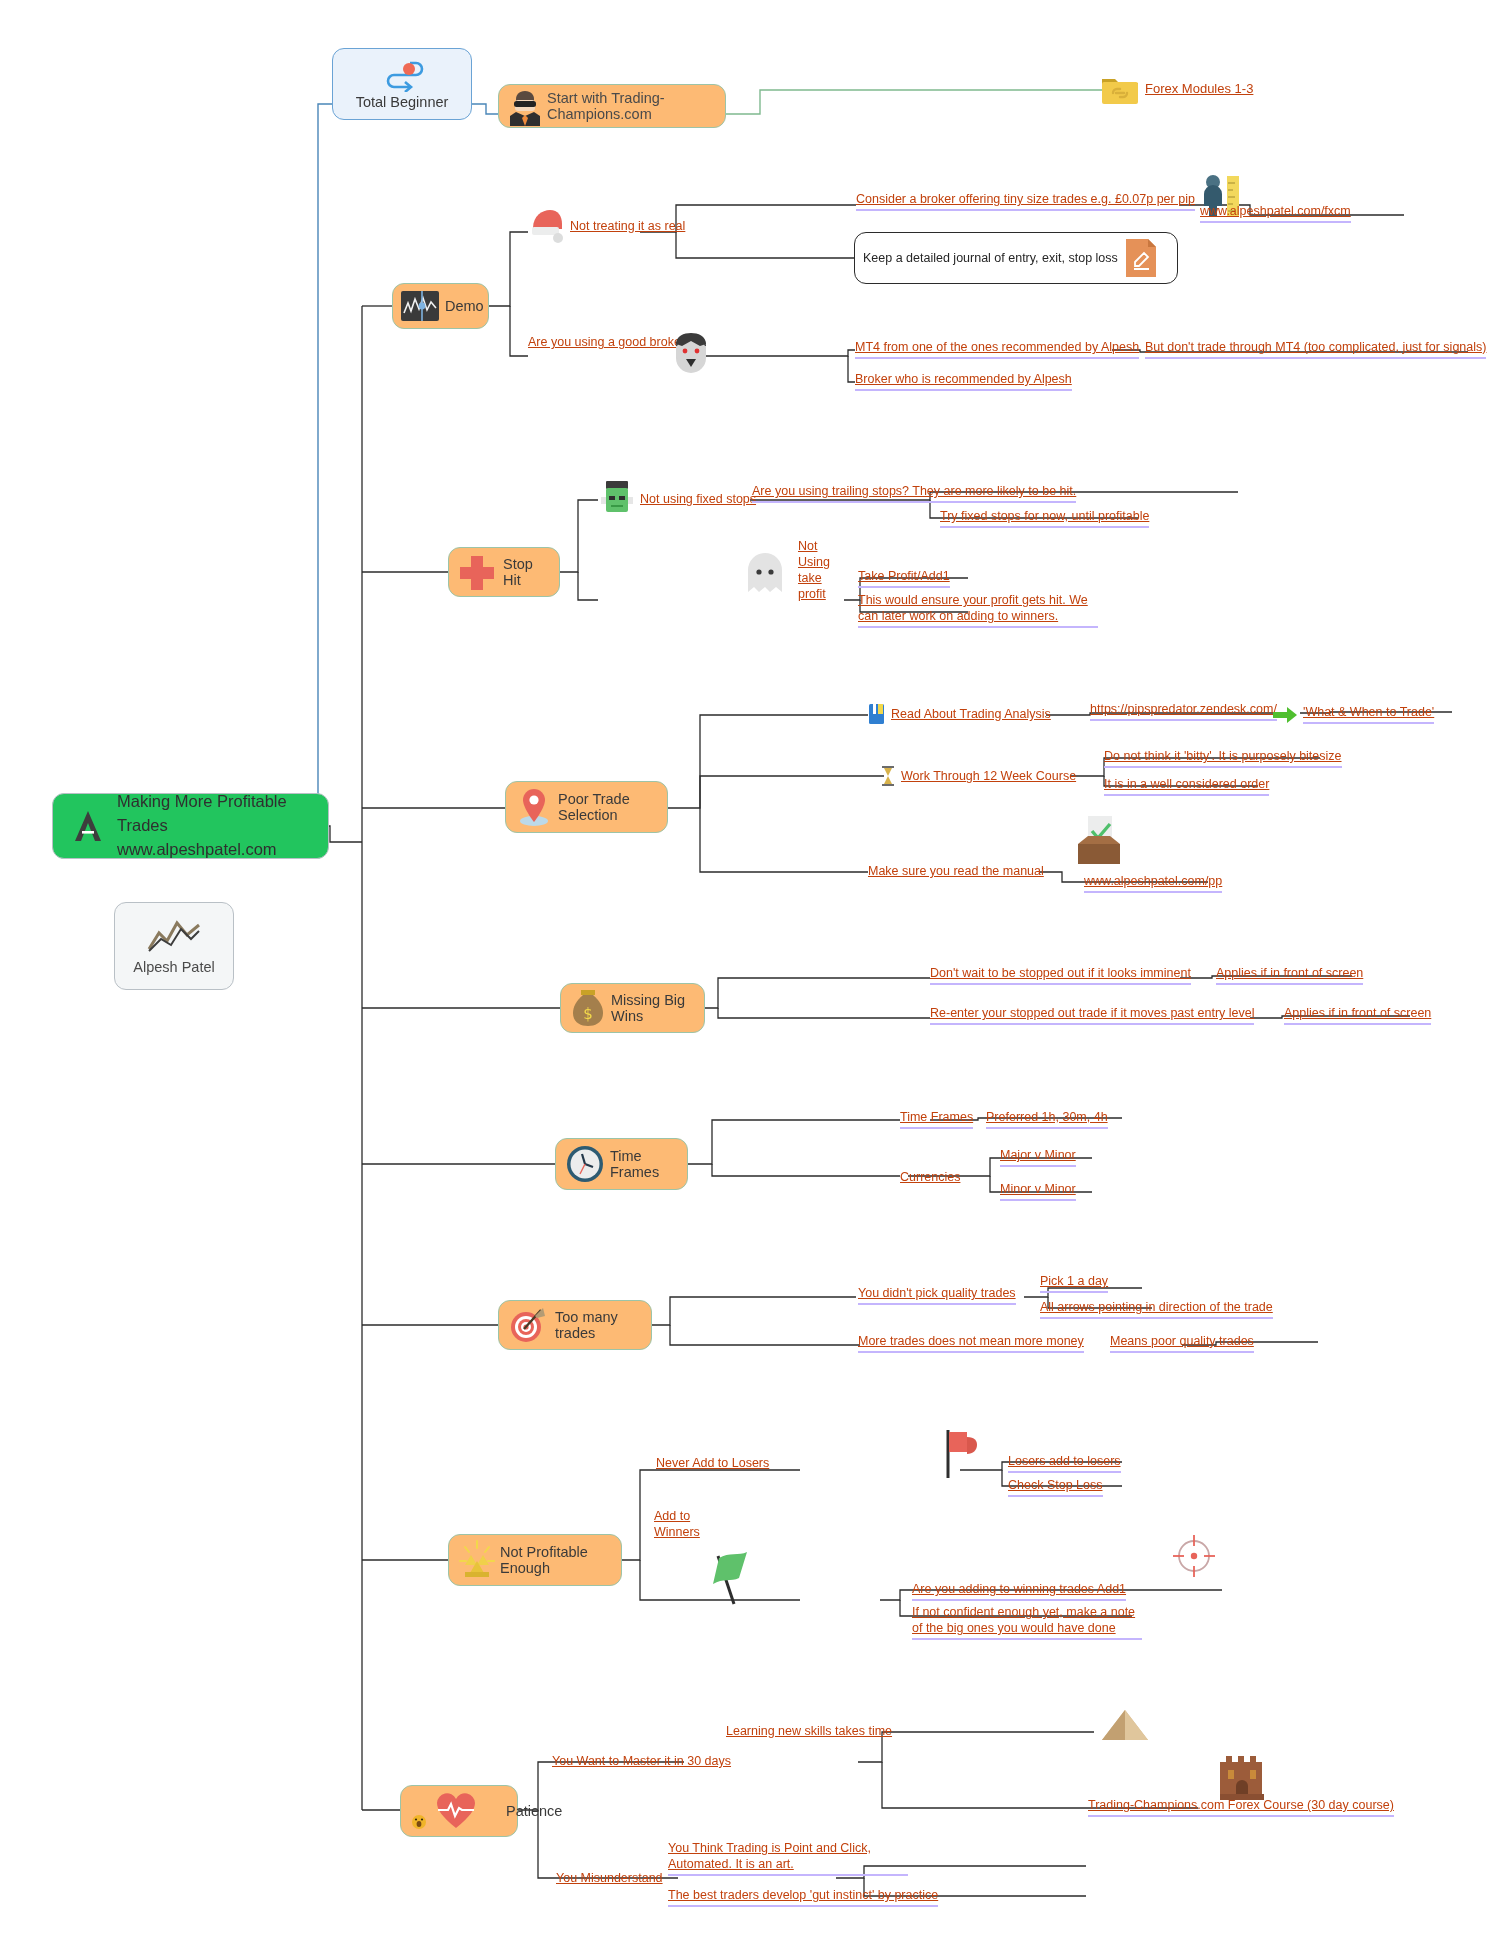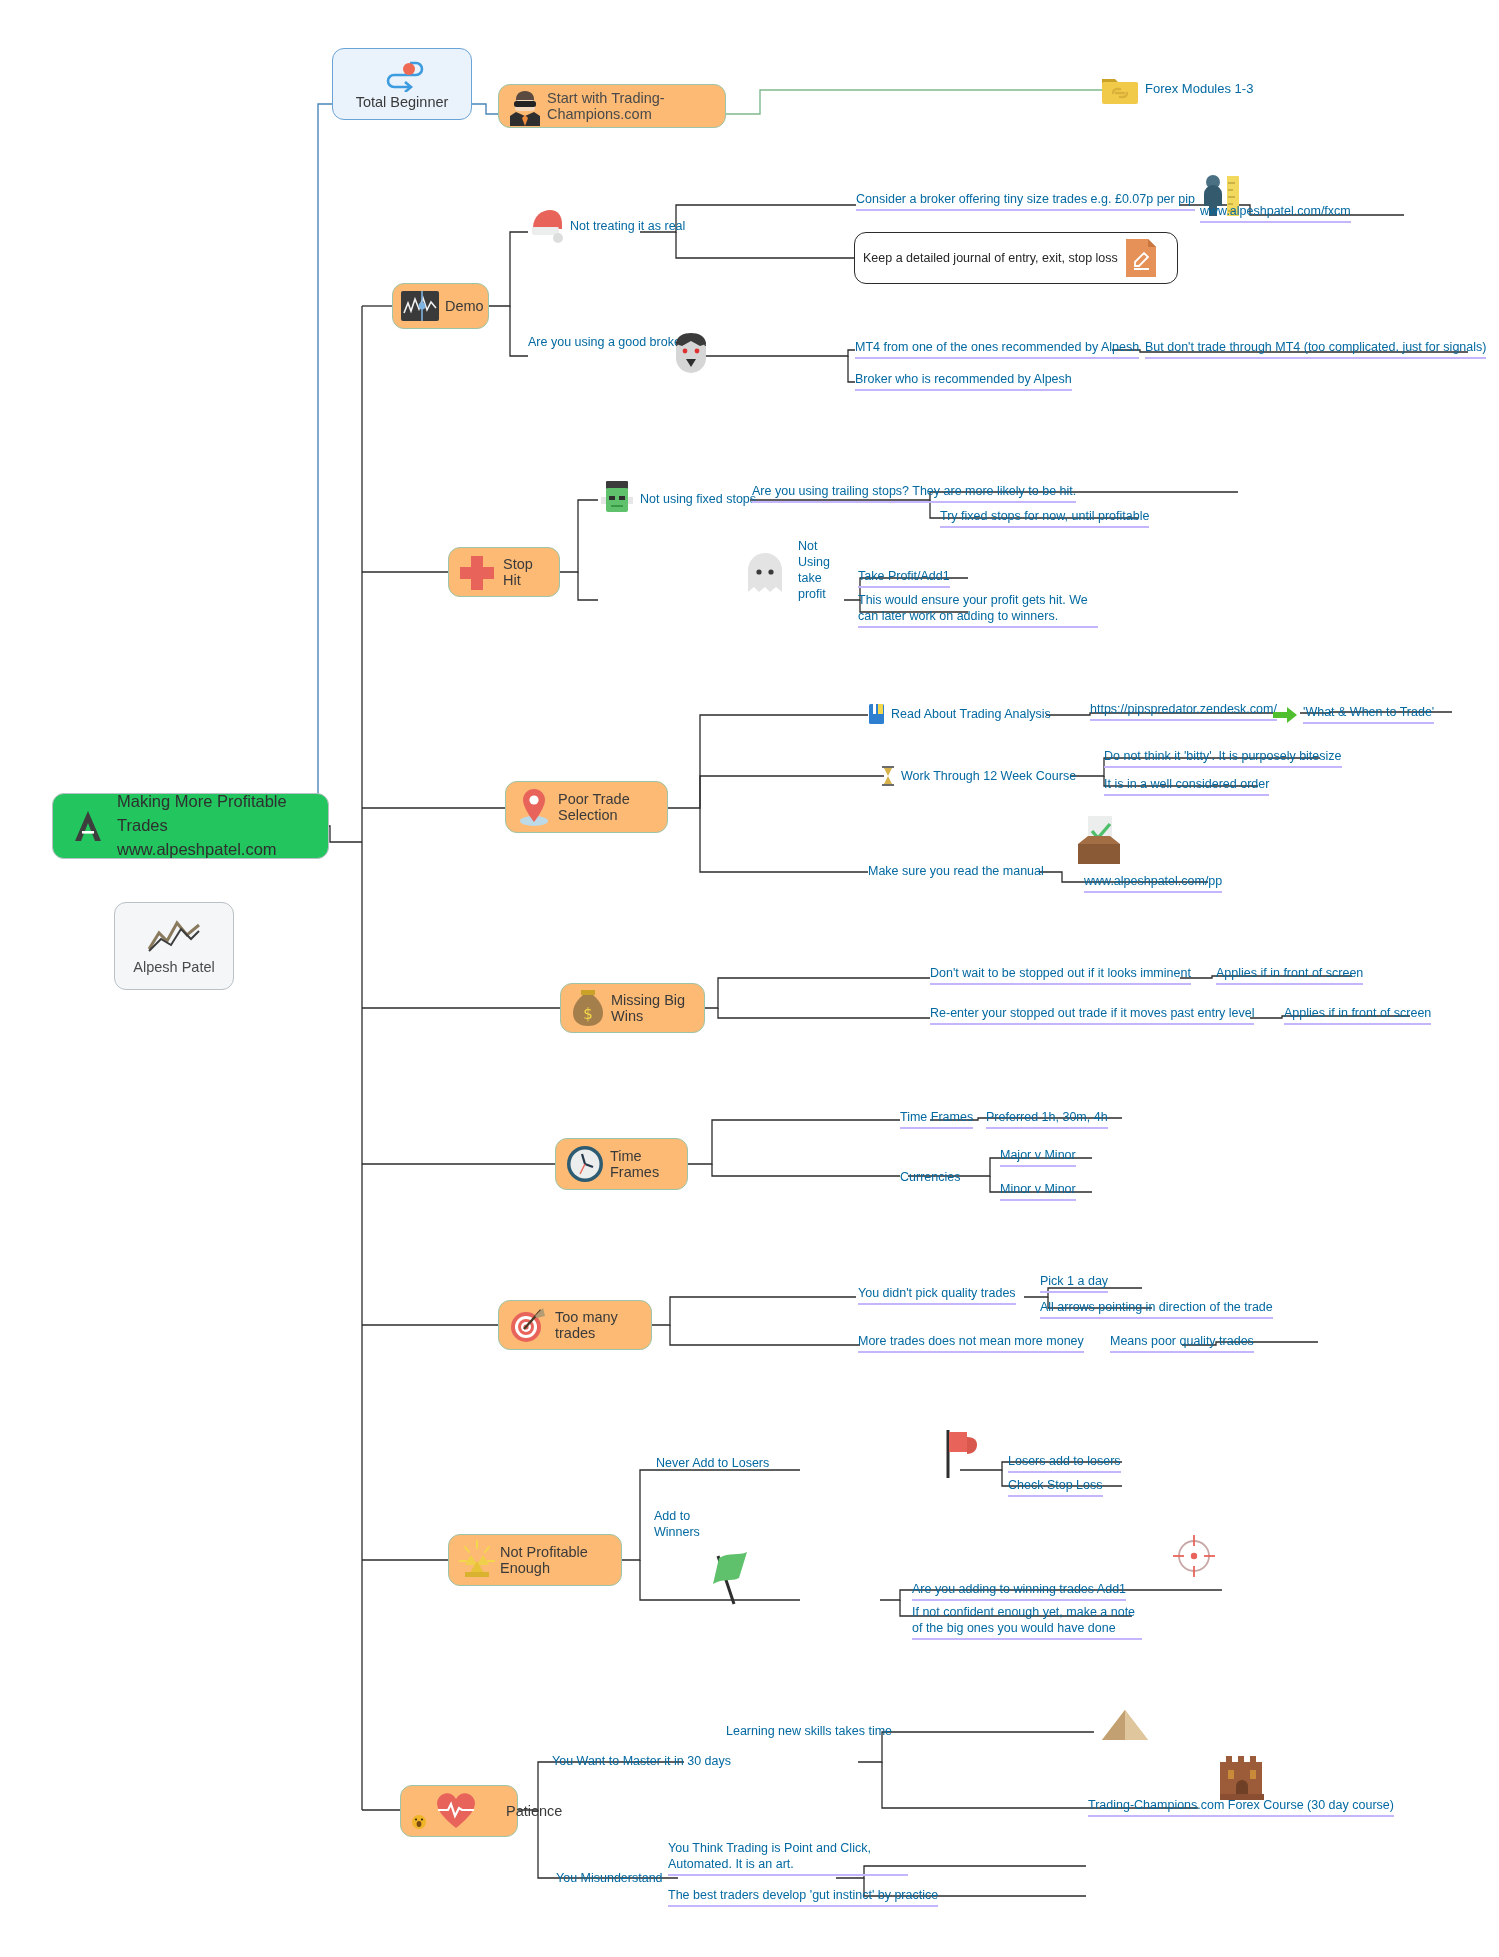--- a/index.html
+++ b/index.html
@@ -11,21 +11,21 @@
 
   
   .node{position:absolute;box-sizing:border-box;display:flex;align-items:center;}
   .rounded{border-radius:12px;border:1px solid #9cc4a8;background:#fdba74;}
   .rounded.blue{border-color:#6aa3d5;background:#eaf2fb;}
   .rounded.grey{border-color:#b9c0c6;background:#f4f6f7;}
   .rounded.plain{border-color:#b9c0c6;background:#22c55e;margin-left:24px;}
 
   .leaf{position:absolute;box-sizing:border-box;display:flex;align-items:center;
         white-space:nowrap;}
-  .leaf .txt{font-size:12.5px;line-height:1.28;color:#0369a1;}
+  .leaf .txt{font-size:12.5px;line-height:1.28;color:#c2410c;text-decoration:underline;}
   .leaf.wrap{white-space:normal;}
   .ul{border-bottom:2px solid #c4b5fd;}
   .bub{position:absolute;box-sizing:border-box;border:1px solid #2b2b2b;
        border-radius:12px;background:#ffffff;display:flex;align-items:center;}
   .bub .txt{font-size:12.5px;line-height:1.3;color:#262626;}
 
   .ttl{font-size:14.5px;color:#3a3a3a;}
   .center-title{font-size:16.5px;color:#2f2f2f;line-height:1.45;}
   .sub{font-size:14.5px;color:#4a4a4a;}
 

